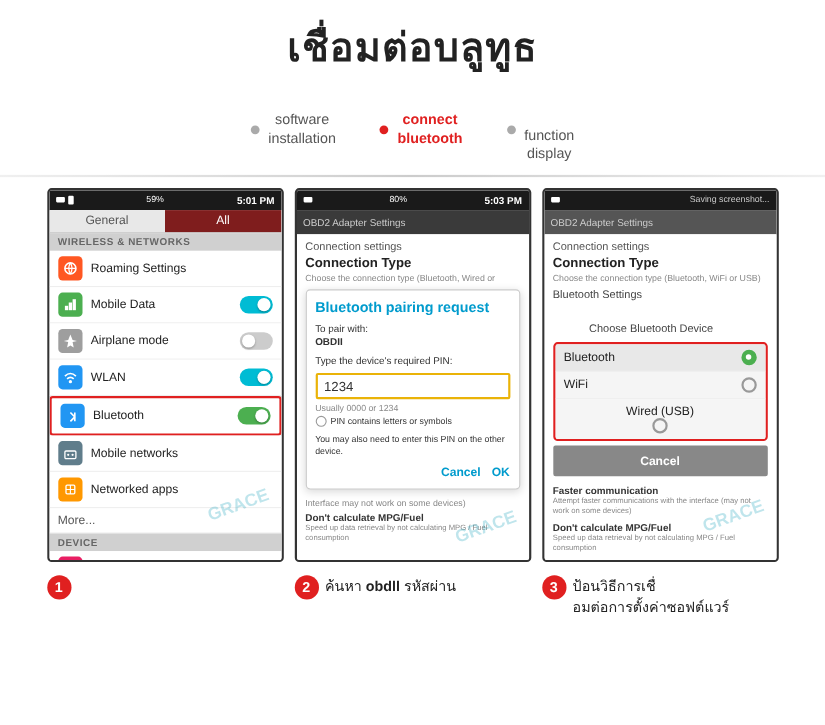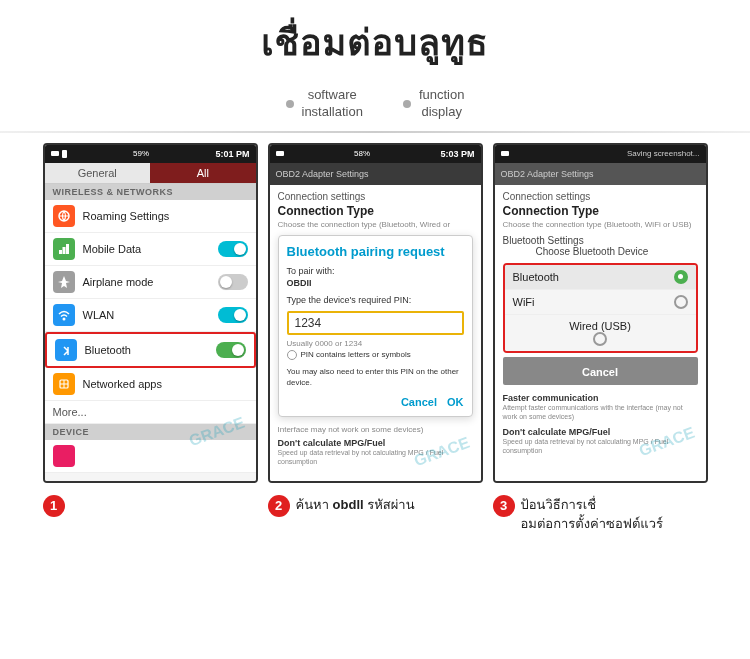--- a/index.html
+++ b/index.html
@@ -444,23 +444,28 @@
   <div class="header">
     <div class="main-title">เชื่อมต่อบลูทูธ</div>
   </div>
 
   <div class="steps-nav">
     <div class="step-item">
       <div class="bullet"></div>
       <div class="step-label" style="white-space:pre-line;">software
 installation</div>
     </div>
+    <div class="step-item active">
+      <div class="bullet"></div>
+      <div class="step-label" style="white-space:pre-line;">connect
+bluetooth</div>
+    </div>
     <div class="step-item">
       <div class="bullet"></div>
-      <div class="step-label" style="white-space:pre-line;">function
+      <div class="step-label" style="white-space:pre-line;margin-top:28px;">function
 display</div>
     </div>
   </div>
 
   <div class="divider"></div>
 
   <div class="screenshots-row">
 
     <div class="phone-screen">
       <div class="status-bar">
@@ -529,20 +534,30 @@
         <div class="setting-row bluetooth-row">
           <div class="setting-icon" style="background:#2196F3;">
             <svg width="14" height="14" viewBox="0 0 14 14">
                 <path d="M5 4 L9 8 L5 12 L9 8 L5 4 Z M9 4 L9 12" fill="none" stroke="#fff" stroke-width="1.5"></path>
               </svg>
           </div>
           <div class="setting-text">Bluetooth</div>
           <div class="toggle on-green"></div>
         </div>
 
+        <div class="setting-row">
+          <div class="setting-icon" style="background:#607D8B;">
+            <svg width="14" height="14" viewBox="0 0 14 14">
+                <rect x="2" y="5" width="10" height="7" rx="1" fill="none" stroke="#fff" stroke-width="1.2"></rect>
+                <circle cx="5" cy="8.5" r="1" fill="#fff"></circle>
+                <circle cx="9" cy="8.5" r="1" fill="#fff"></circle>
+              </svg>
+          </div>
+          <div class="setting-text">Mobile networks</div>
+        </div>
 
         <div class="setting-row">
           <div class="setting-icon" style="background:#FF9800;">
             <svg width="14" height="14" viewBox="0 0 14 14">
                 <rect x="3" y="3" width="8" height="8" rx="1" fill="none" stroke="#fff" stroke-width="1.2"></rect>
                 <line x1="7" y1="3" x2="7" y2="11" stroke="#fff" stroke-width="1"></line>
                 <line x1="3" y1="7" x2="11" y2="7" stroke="#fff" stroke-width="1"></line>
               </svg>
           </div>
           <div class="setting-text">Networked apps</div>
@@ -561,21 +576,21 @@
 
         <div class="watermark">GRACE</div>
       </div>
     </div>
 
     <div class="phone-screen">
       <div class="status-bar">
         <div class="icons">
           <div class="status-icon" style="width:8px;height:5px;border-radius:1px;"></div>
         </div>
-        <div class="battery" style="color:#fff;font-size:8px;">58%</div>
+        <div class="battery" style="color:#fff;font-size:8px;">80%</div>
         <div class="time" style="color:#fff;font-size:9px;font-weight:bold;">5:03 PM</div>
       </div>
       <div class="screen2-topbar">
         <span class="topbar-title">OBD2 Adapter Settings</span>
       </div>
       <div class="screen2-body">
         <div class="conn-settings-title">Connection settings</div>
         <div class="conn-type-label">Connection Type</div>
         <div class="conn-type-desc">Choose the connection type (Bluetooth, Wired or</div>
 
@@ -611,21 +626,21 @@
         </div>
         <div style="color:#ccc;font-size:8px;">Saving screenshot...</div>
       </div>
       <div class="screen3-topbar">
         <span class="saving-text">OBD2 Adapter Settings</span>
       </div>
       <div class="screen3-body">
         <div class="conn-settings-title">Connection settings</div>
         <div class="conn-type-label">Connection Type</div>
         <div class="conn-type-desc">Choose the connection type (Bluetooth, WiFi or USB)</div>
-        <div style="font-size:10px;color:#444;margin-bottom:0;">Bluetooth Settings</div>
+        <div style="font-size:10px;color:#444;margin-bottom:20px;">Bluetooth Settings</div>
 
         <div class="choose-bt-label">Choose Bluetooth Device</div>
 
         <div class="bt-option-box">
           <div class="bt-option" style="background:#e8e8e8;">
             <span class="bt-option-text">Bluetooth</span>
             <div class="radio-filled"></div>
           </div>
           <div class="bt-option" style="background:#f5f5f5;text-align:center;">
             <span class="bt-option-text">WiFi</span>

